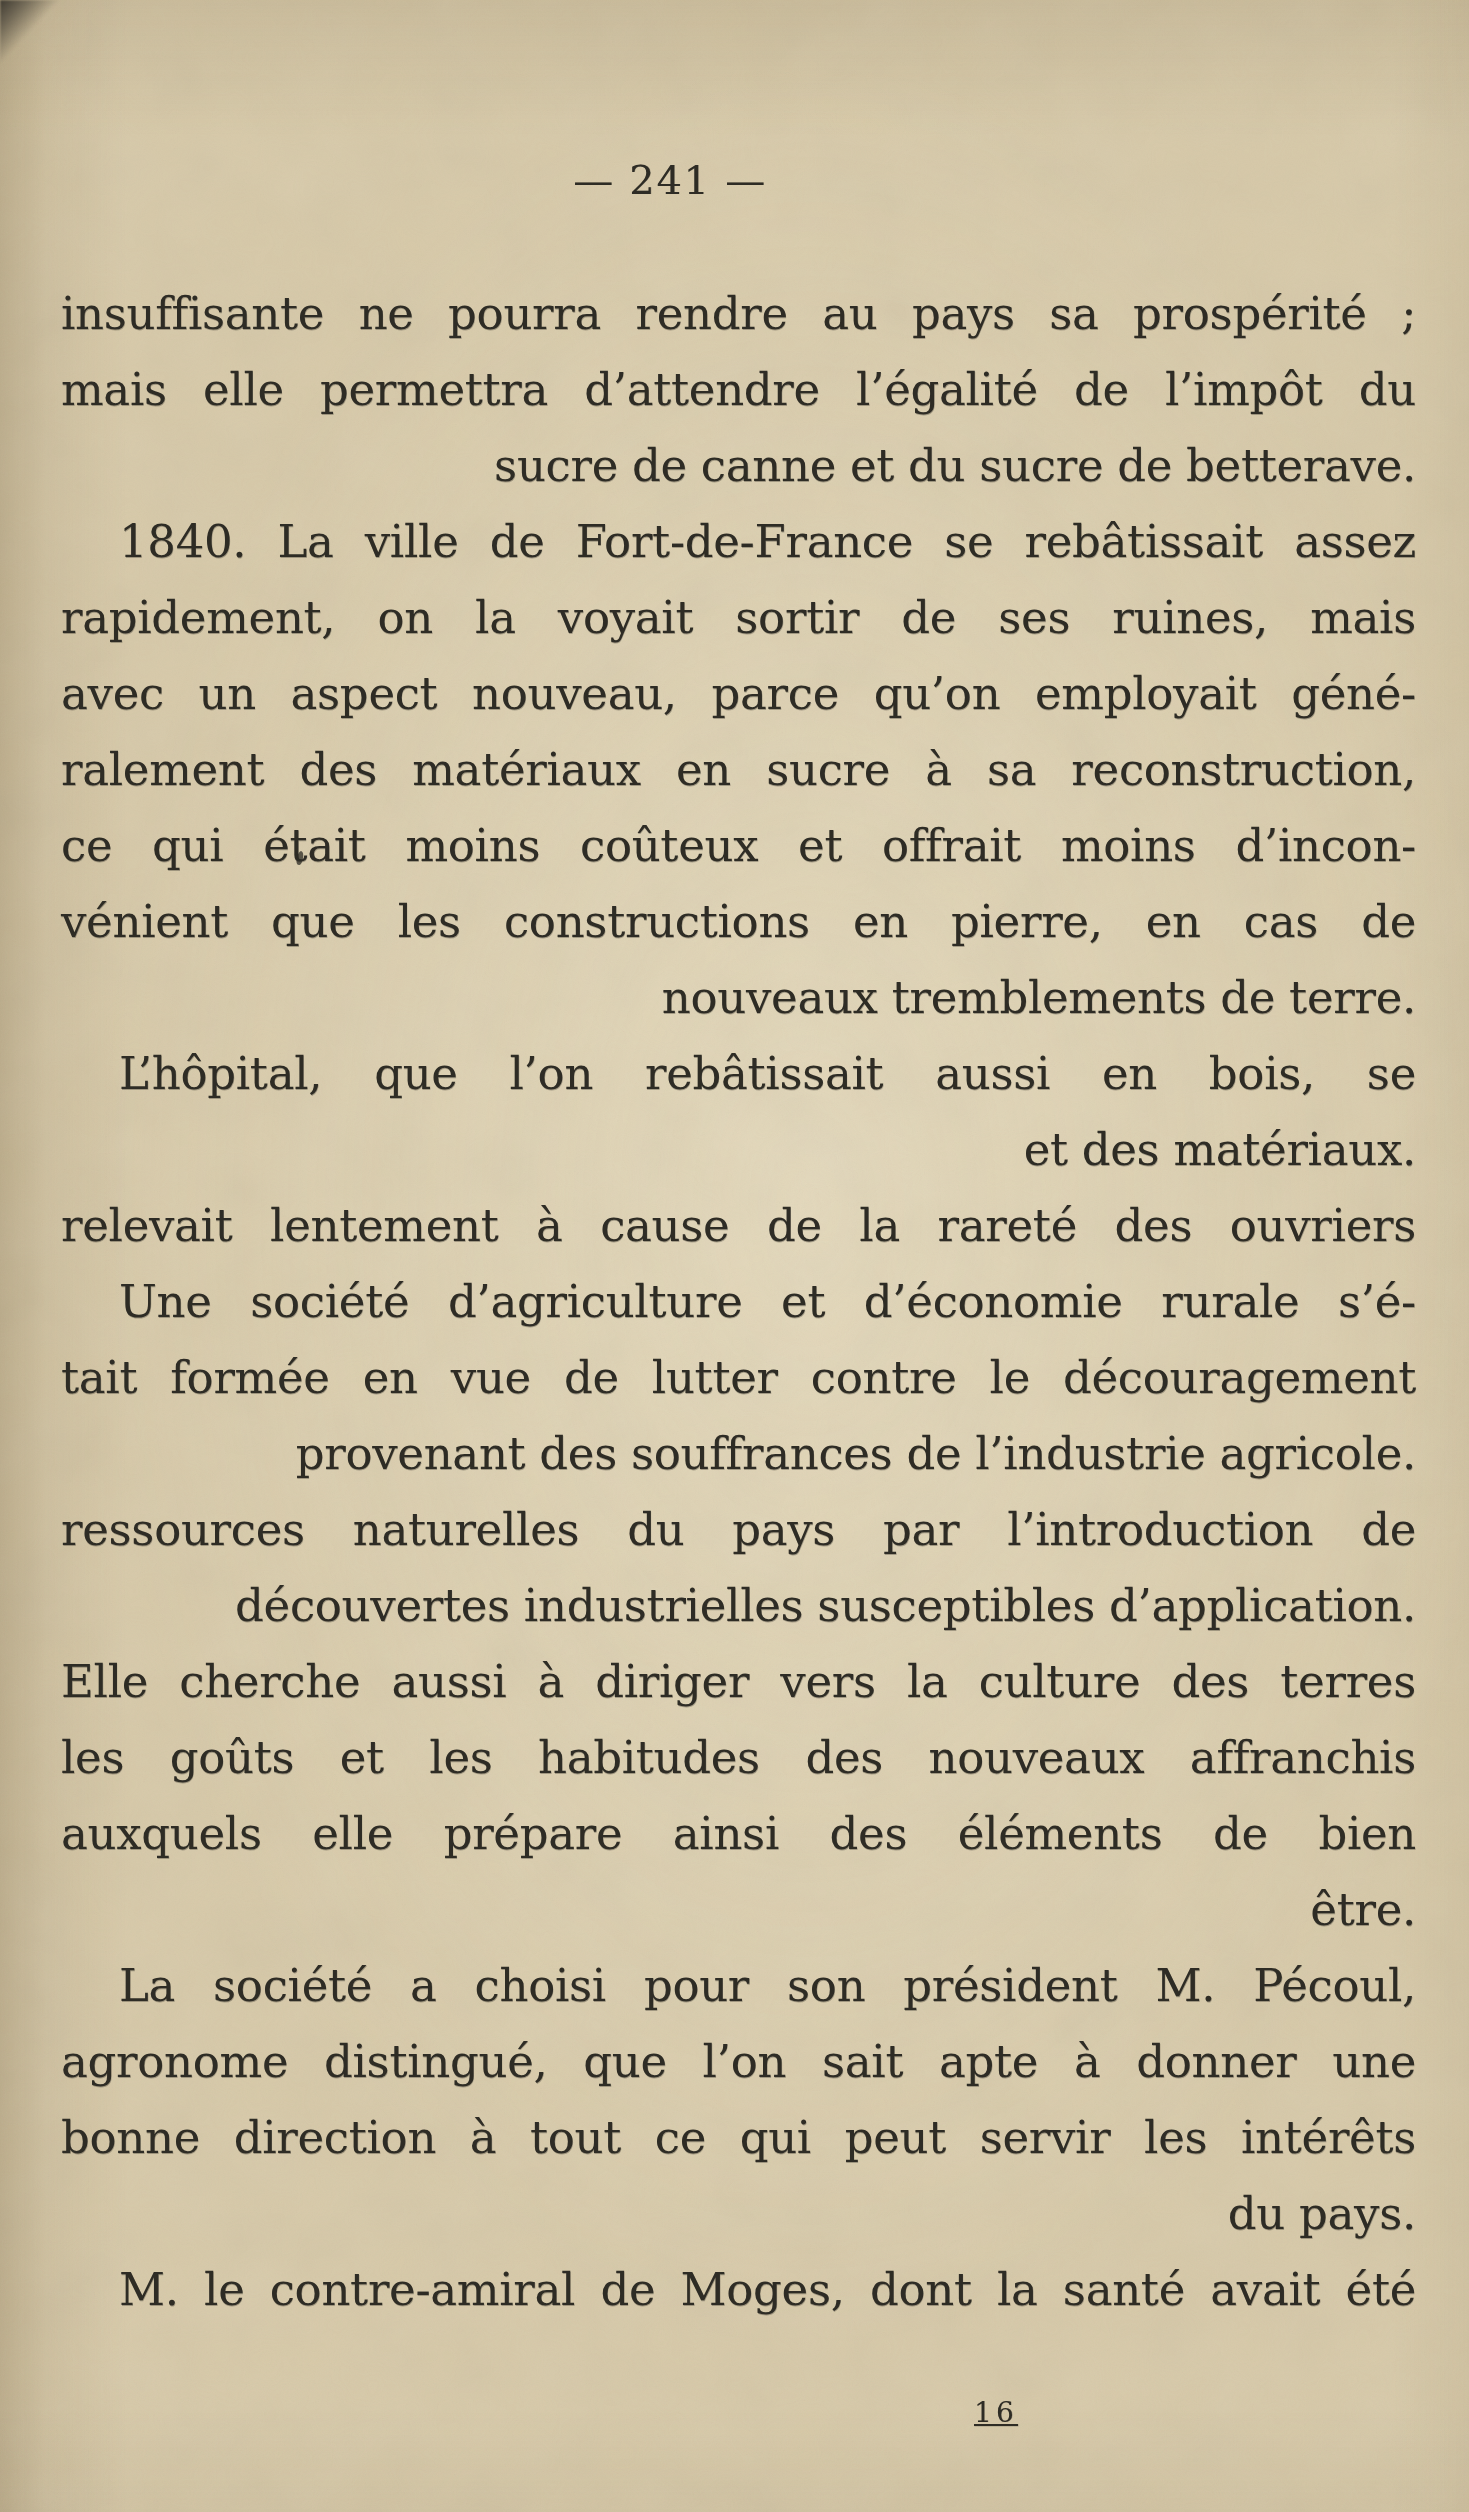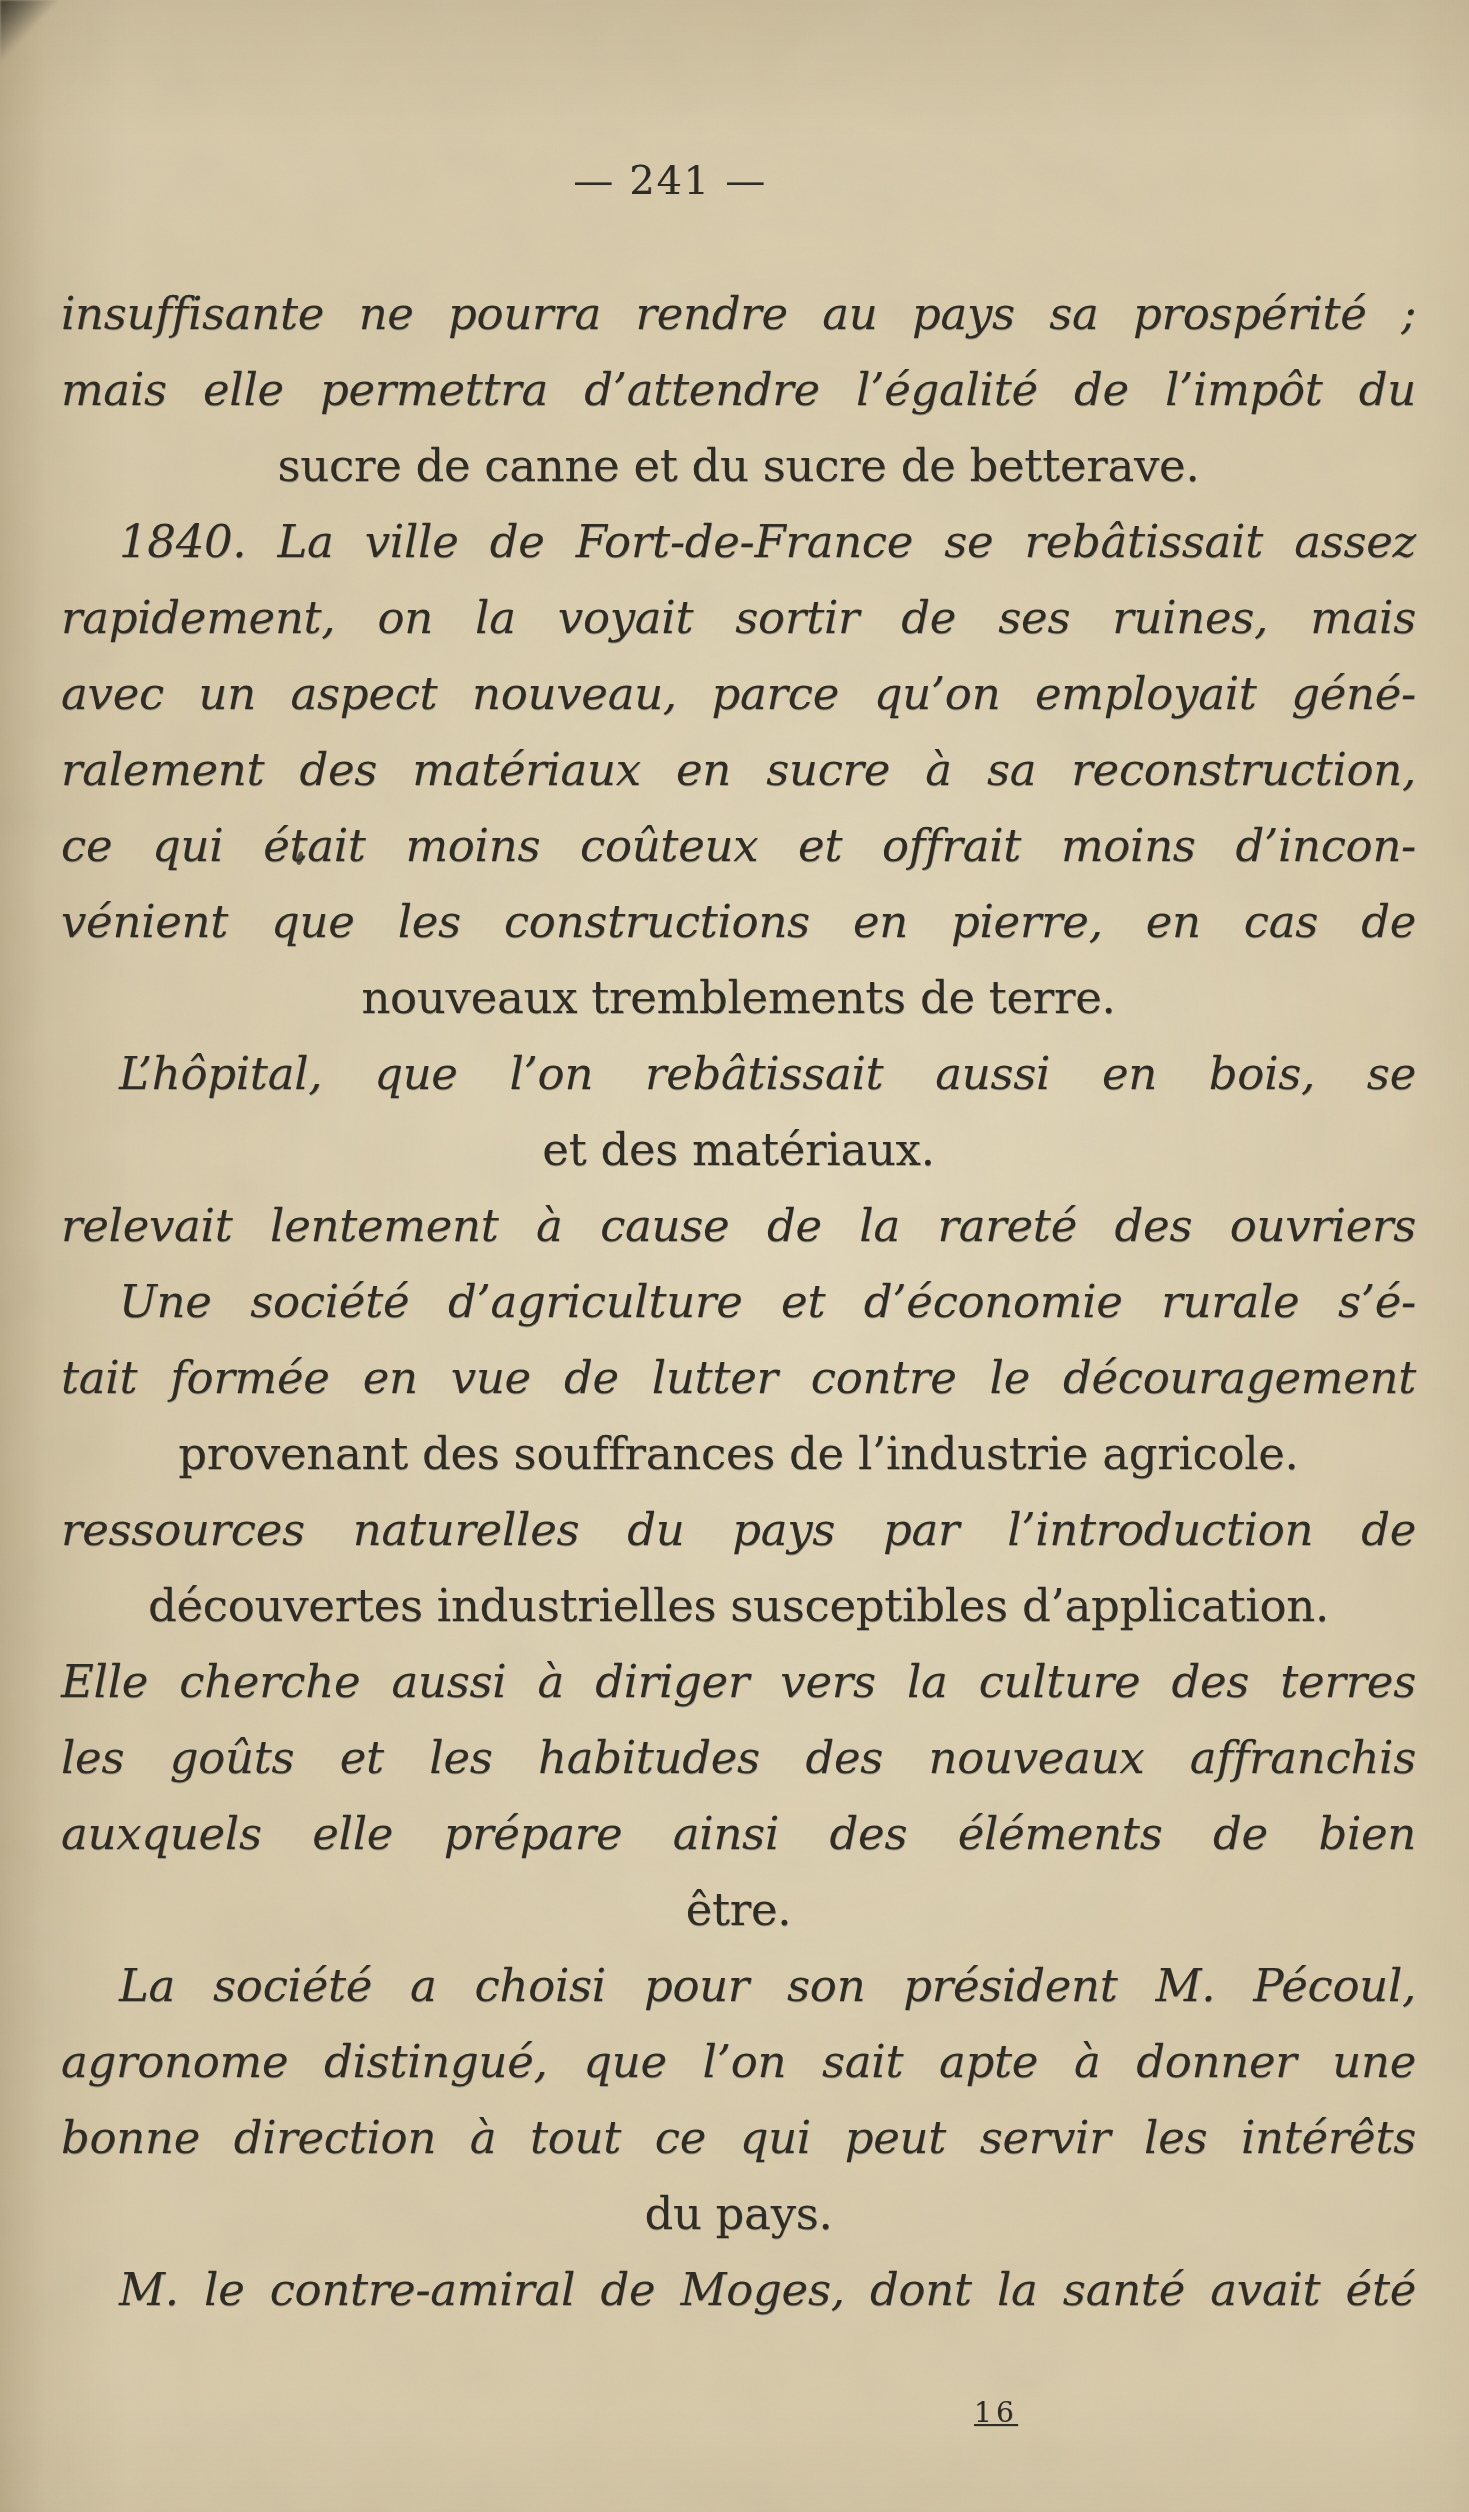--- a/index.html
+++ b/index.html
@@ -52,28 +52,27 @@
   .body-text {
     position: absolute;
     left: 61px;
     top: 276px;
     width: 1355px;
     font-size: 45px;
     line-height: 76px;
     letter-spacing: -0.3px;
   }
   .body-text .line {
-    text-align: center;
+    text-align: right;
     text-shadow: 0.4px 0.5px 0.6px rgba(46,44,37,0.33);
     white-space: normal;
   }
   .body-text .line.j {
     text-align: justify;
     text-align-last: justify;
-    font-style: italic;
   }
   .body-text .line.ind {
     text-indent: 58px;
   }
 
   .signature-mark {
     position: absolute;
     left: 974px;
     top: 2396px;
     font-size: 28px;

